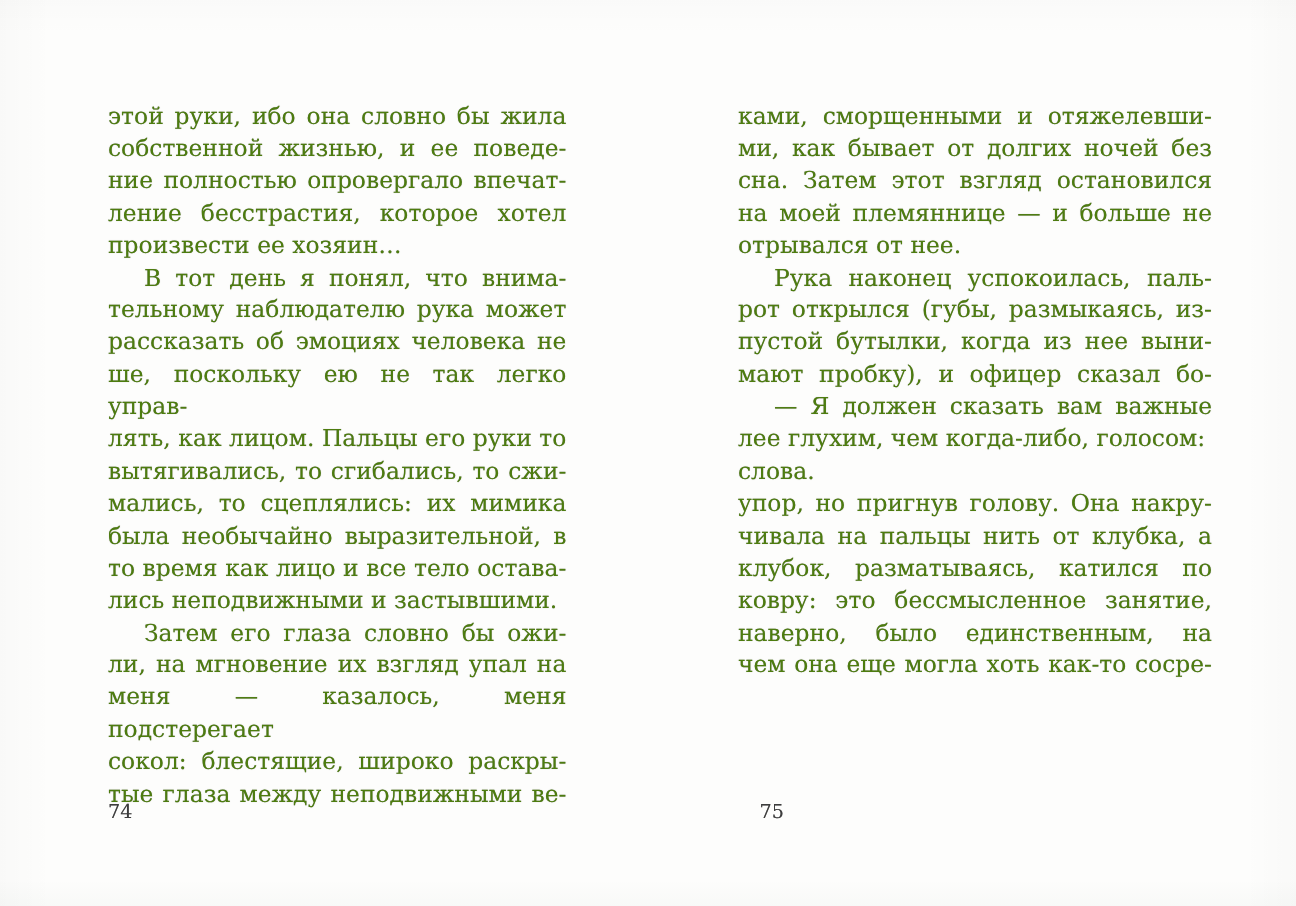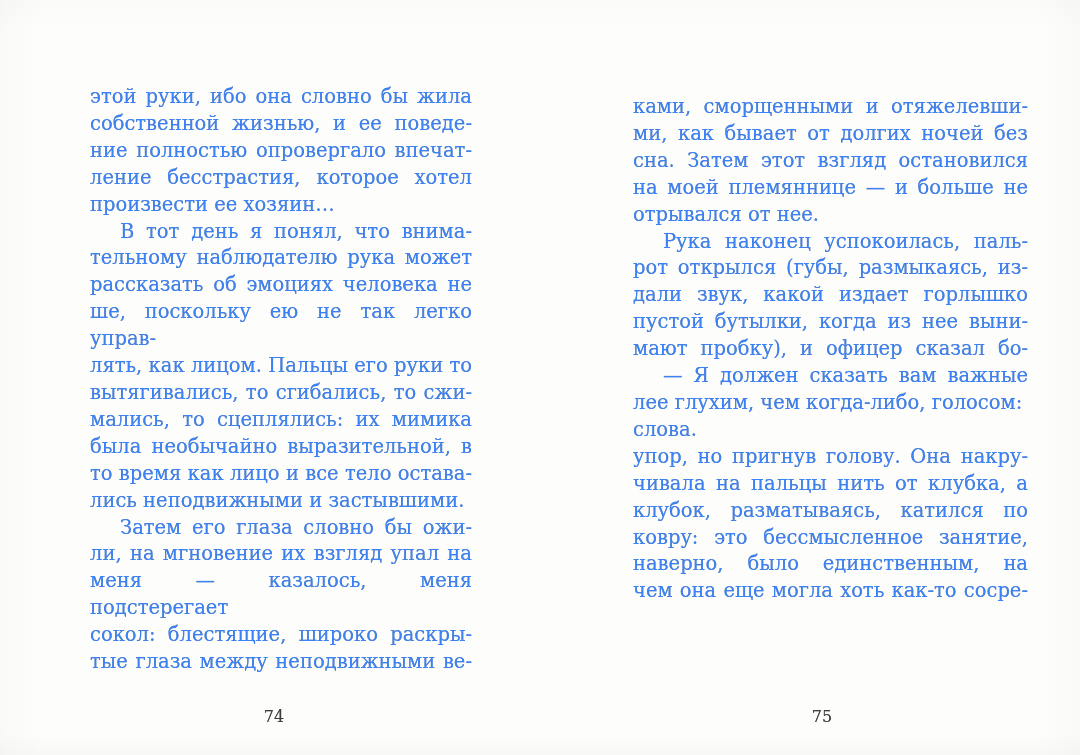--- a/index.html
+++ b/index.html
@@ -23,41 +23,40 @@
     background:
       linear-gradient(90deg, rgba(0,0,0,0.015), rgba(0,0,0,0) 4%, rgba(0,0,0,0) 96%, rgba(0,0,0,0.015)),
       linear-gradient(180deg, rgba(0,0,0,0.01), rgba(0,0,0,0) 4%, rgba(0,0,0,0) 97%, rgba(0,60,30,0.02));
     pointer-events: none;
   }
   .textblock {
     position: absolute;
     top: 84px;
   }
   .textblock.left  { left: 90px;  width: 382px; }
-  .textblock.right { left: 633px; width: 395px; margin-top: 10px; }
+  .textblock.right { left: 615px; width: 395px; }
   .line {
     font-size: 19.5px;
     line-height: 26.9px;
-    color: #3b82f6;
+    color: #4d7c0f;
     text-align: justify;
     text-align-last: justify;
     white-space: normal;
     text-shadow: 0 0 0.6px rgba(60,60,60,0.55);
   }
   .line.end    { text-align-last: left; }
   .line.indent { text-indent: 30px; }
   .pagenum {
     position: absolute;
     top: 667px;
     font-size: 16px;
     line-height: 20px;
     color: #3d3d3d;
-    text-align: center;
+    text-align: left;
     text-shadow: 0 0 0.5px rgba(70,70,70,0.5);
-    margin-top: 40px;
   }
   .pagenum.left  { left: 90px;  width: 368px; }
   .pagenum.right { left: 633px; width: 378px; }
 </style>
 </head>
 <body>
 
 <div class="book">
   <div class="textblock left">
       <div class="line">этой руки, ибо она словно бы жила</div>
@@ -83,21 +82,20 @@
     </div>
 
   <div class="textblock right">
       <div class="line">ками, сморщенными и отяжелевши-</div>
       <div class="line">ми, как бывает от долгих ночей без</div>
       <div class="line">сна. Затем этот взгляд остановился</div>
       <div class="line">на моей племяннице — и больше не</div>
       <div class="line end">отрывался от нее.</div>
       <div class="line indent">Рука наконец успокоилась, паль-</div>
       <div class="line">рот открылся (губы, размыкаясь, из-</div>
-      <div class="line">дали звук, какой издает горлышко</div>
       <div class="line">пустой бутылки, когда из нее выни-</div>
       <div class="line">мают пробку), и офицер сказал бо-</div>
       <div class="line indent">— Я должен сказать вам важные</div>
       <div class="line end">лее глухим, чем когда-либо, голосом:</div>
       <div class="line end">слова.</div>
       <div class="line">упор, но пригнув голову. Она накру-</div>
       <div class="line">чивала на пальцы нить от клубка, а</div>
       <div class="line">клубок, разматываясь, катился по</div>
       <div class="line">ковру: это бессмысленное занятие,</div>
       <div class="line">наверно, было единственным, на</div>

